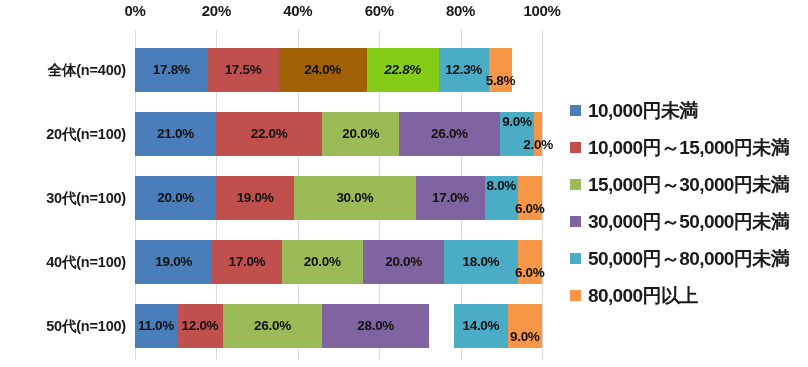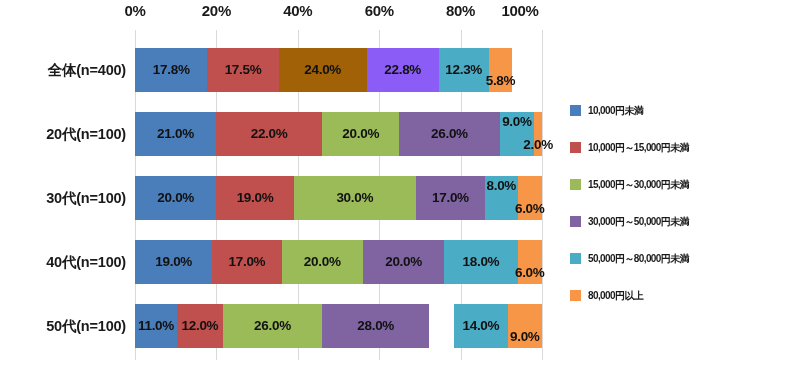--- a/index.html
+++ b/index.html
@@ -138,39 +138,39 @@
     align-items: center;
     height: 37px;
   }
   .legend-swatch {
     width: 11px;
     height: 11px;
     flex: 0 0 11px;
     margin-right: 7px;
   }
   .legend-text {
-    font-size: 10px;
+    font-size: 19px;
     font-weight: bold;
     color: #1a1a1a;
     white-space: nowrap;
     letter-spacing: -0.6px;
   }
 </style>
 </head>
 <body>
 
 <div id="chart-root">
 
   <div class="axis-top">
       <div class="axis-tick-label" style="left: 0px;">0%</div>
       <div class="axis-tick-label" style="left: 81.4px;">20%</div>
       <div class="axis-tick-label" style="left: 162.8px;">40%</div>
       <div class="axis-tick-label" style="left: 244.2px;">60%</div>
       <div class="axis-tick-label" style="left: 325.6px;">80%</div>
-      <div class="axis-tick-label" style="left: 385px;">100%</div>
+      <div class="axis-tick-label" style="left: 407px;">100%</div>
     </div>
 
   <div class="gridlines">
       <div class="gridline" style="left: 0px;"></div>
       <div class="gridline" style="left: 81.4px;"></div>
       <div class="gridline" style="left: 162.8px;"></div>
       <div class="gridline" style="left: 244.2px;"></div>
       <div class="gridline" style="left: 325.6px;"></div>
       <div class="gridline" style="left: 407px;"></div>
     </div>
@@ -181,21 +181,21 @@
         <div class="bar">
           <div class="seg" style="width: 72.446px; background: rgb(74, 126, 187);">
             <span class="seg-label">17.8%</span>
           </div>
           <div class="seg" style="width: 71.225px; background: rgb(192, 80, 77);">
             <span class="seg-label">17.5%</span>
           </div>
           <div class="seg" style="width: 88px; background: #a16207;">
             <span class="seg-label">24.0%</span>
           </div>
-          <div class="seg" style="width: 72px; background: #8b5cf6;">
+          <div class="seg" style="width: 72px; background: #84cc16; font-style: italic;">
             <span class="seg-label">22.8%</span>
           </div>
           <div class="seg" style="width: 50.061px; background: rgb(75, 172, 198); text-align: center;">
             <span class="seg-label">12.3%</span>
           </div>
           <div class="seg lbl-below-right" style="width: 23.606px; background: rgb(247, 150, 70);">
             <span class="seg-label">5.8%</span>
           </div>
         </div>
       </div>

